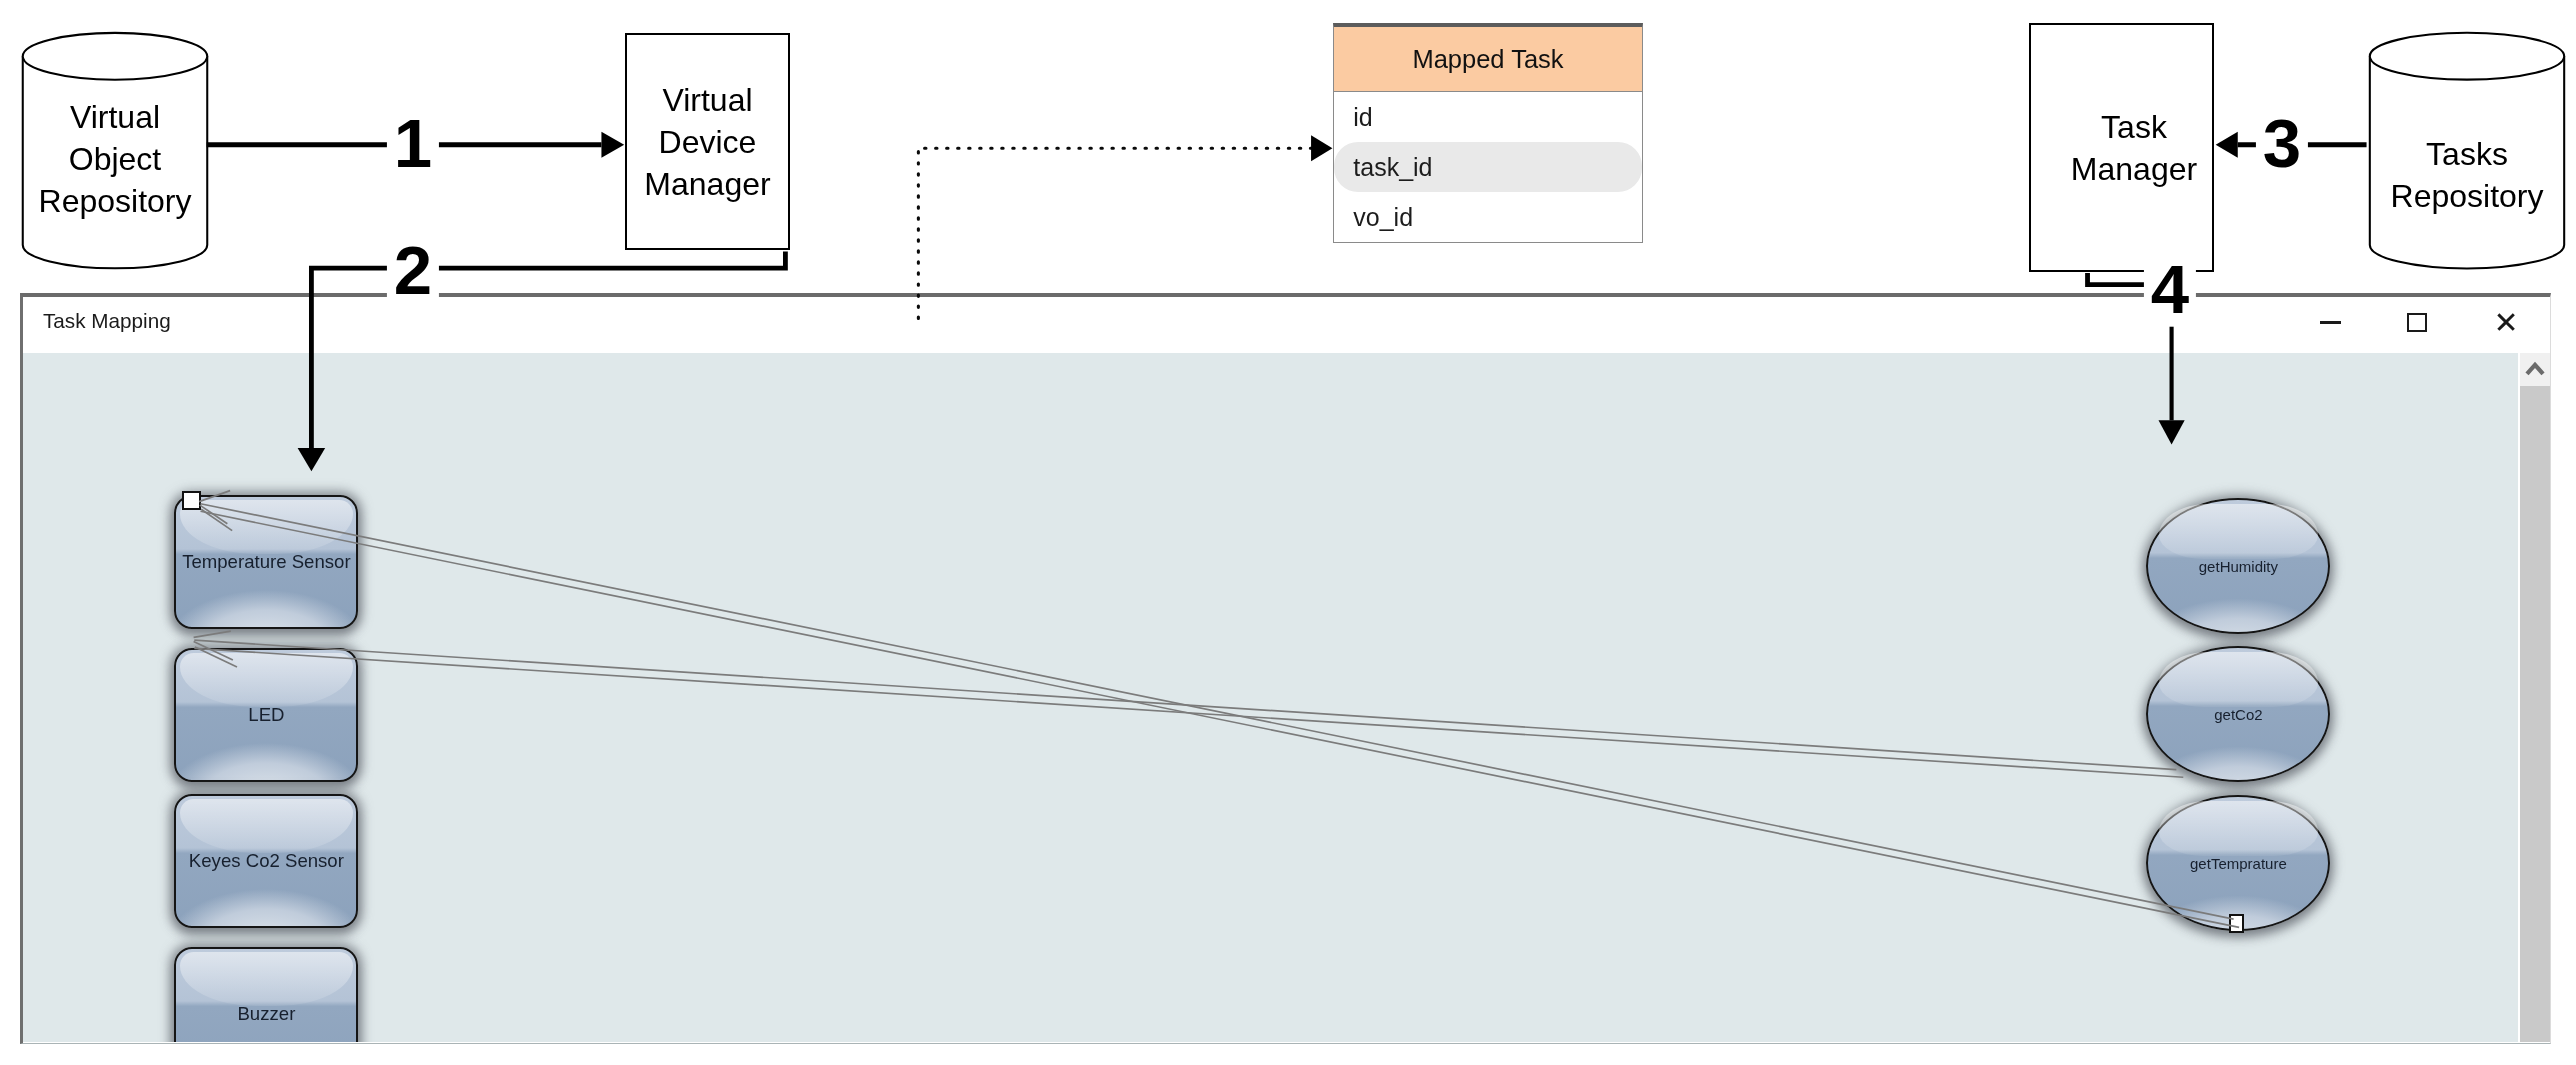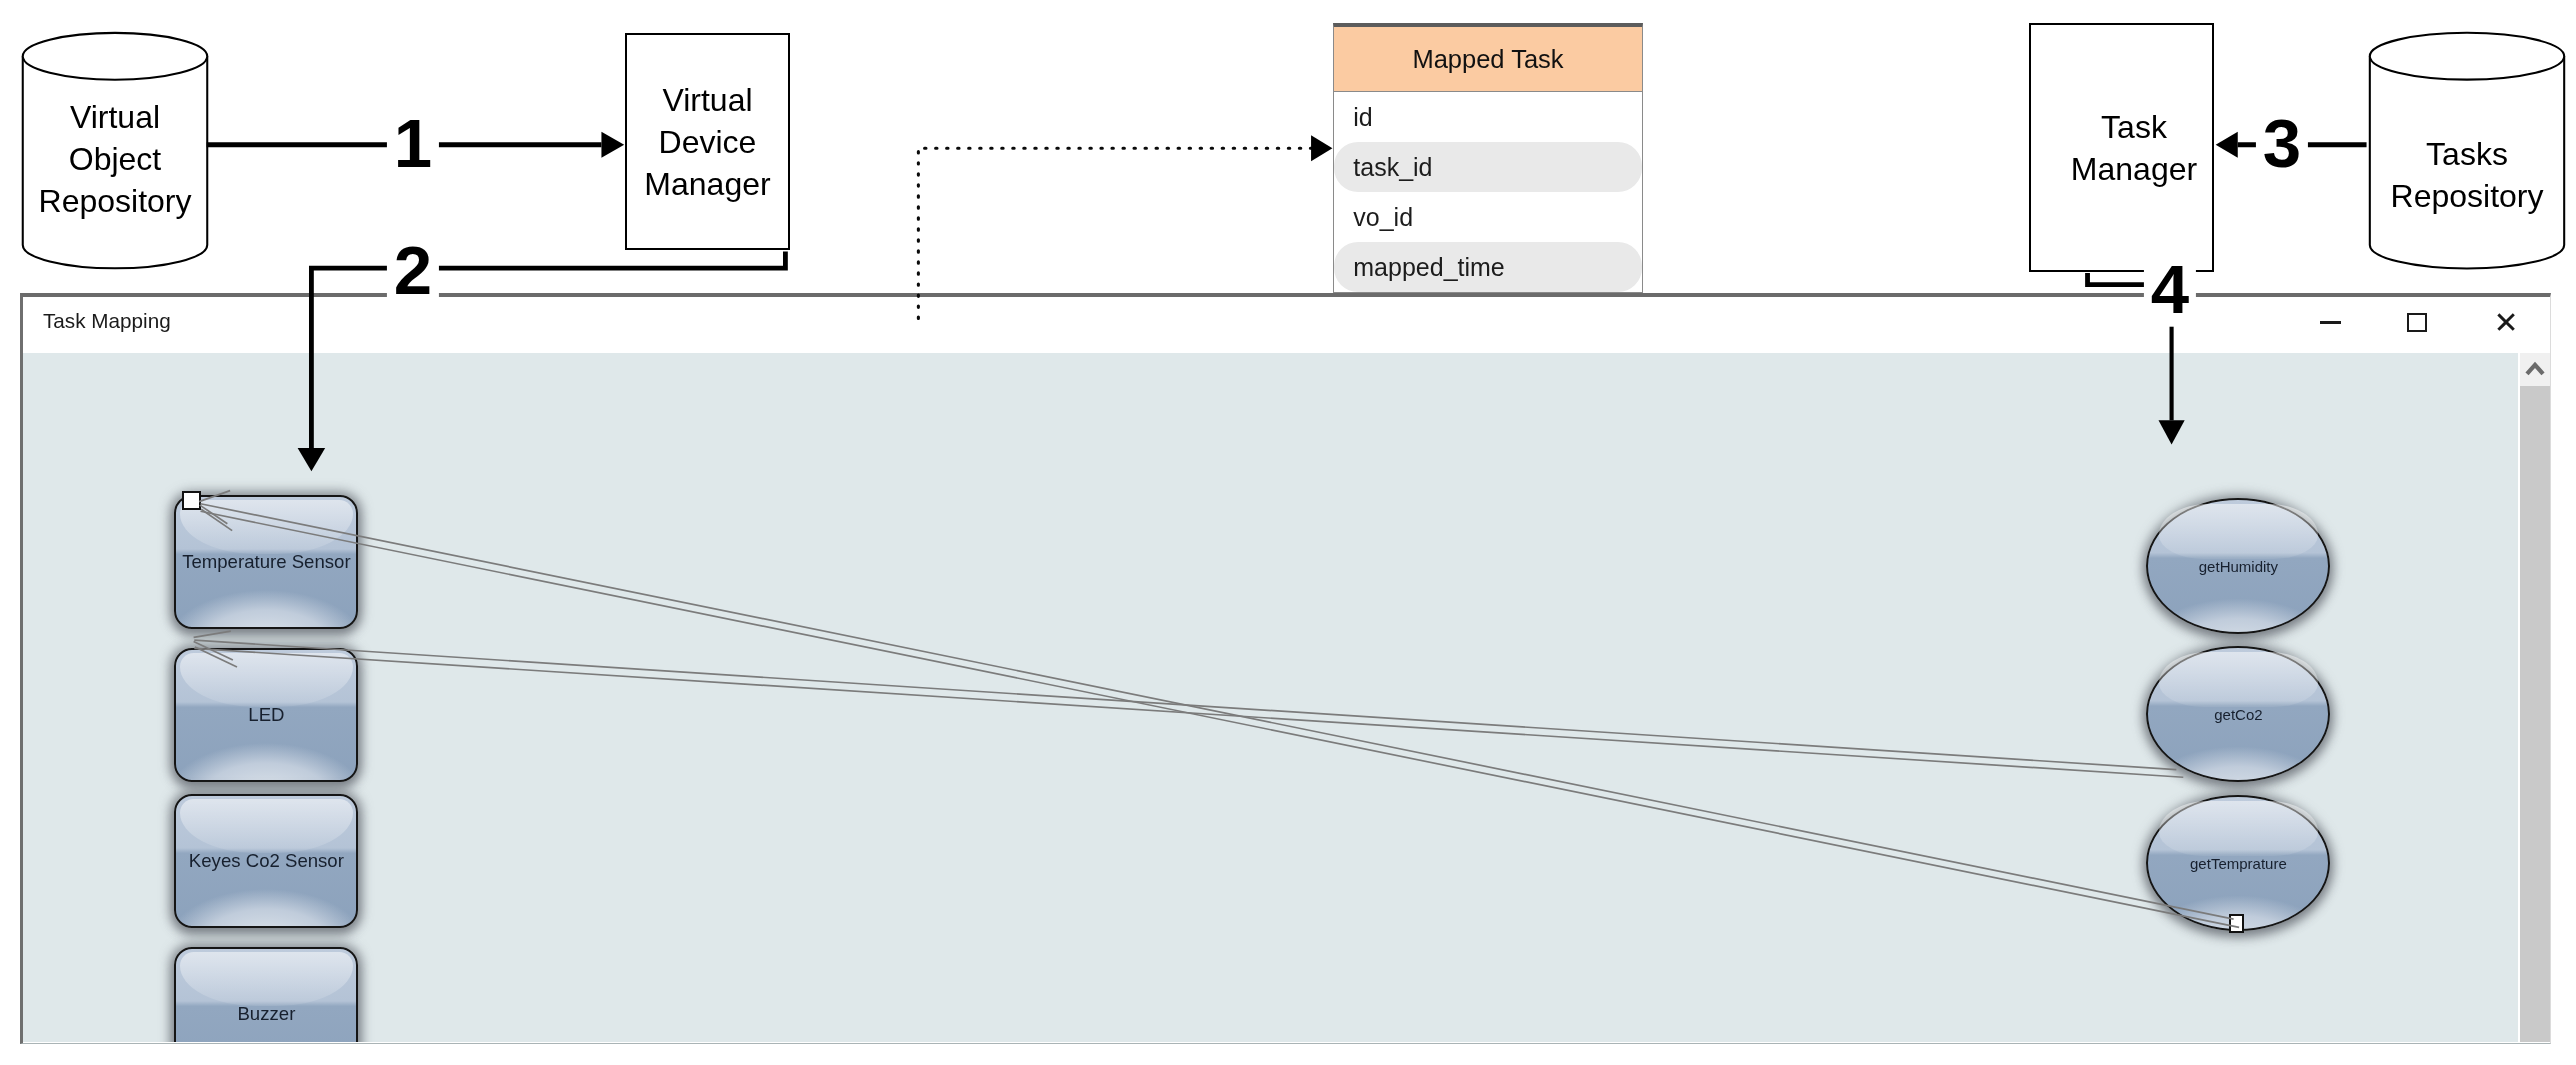--- a/index.html
+++ b/index.html
@@ -91,21 +91,20 @@
     <span>Virtual</span>
     <span>Device</span>
     <span>Manager</span>
   </div>
 
   <div class="db-table">
     <div class="hdr">Mapped Task</div>
     <div class="row">id</div>
     <div class="row alt">task_id</div>
     <div class="row">vo_id</div>
-    <div class="row alt">mapped_time</div>
   </div>
 
   <div class="rect-shape" style="left:2029px;top:23.4px;width:185px;height:249px;"></div>
   <div class="shape-label" style="left:2029px;top:23.4px;width:210px;height:249px;">
     <span>Task</span>
     <span>Manager</span>
   </div>
 
   <svg class="cyl-svg" style="left:2367px;top:30px;z-index:10" width="200" height="244" viewBox="0 0 290 354">
     <path d="M4,38 v274 a141,34 0 0 0 282,0 v-274" fill="#fff" stroke="#000" stroke-width="3"></path>

